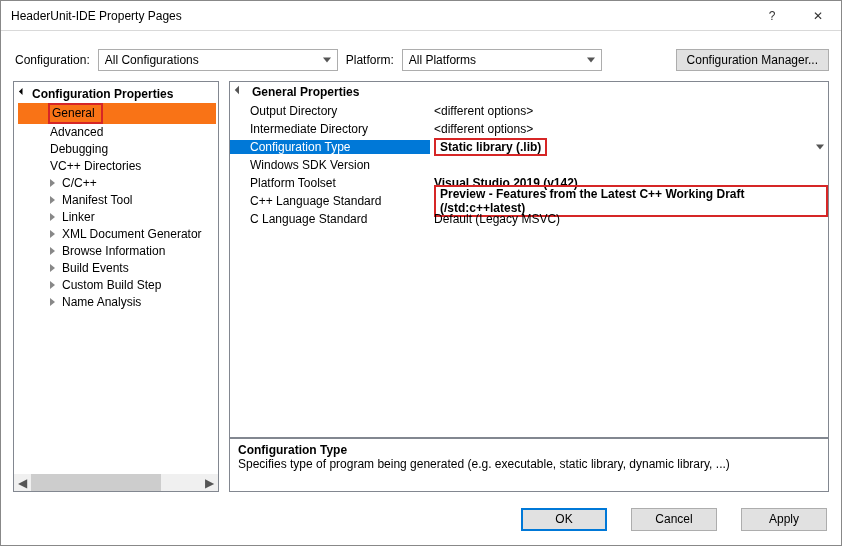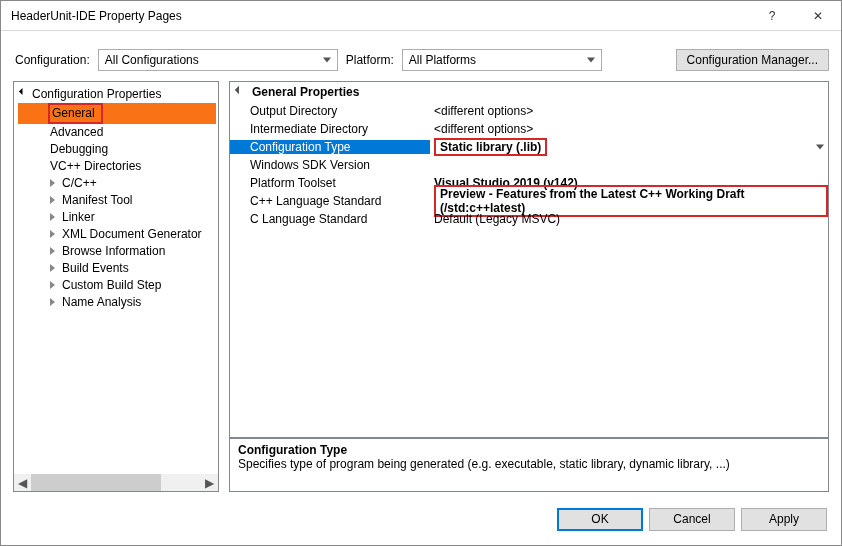--- a/index.html
+++ b/index.html
@@ -12,21 +12,21 @@
   .config-row label { white-space: nowrap; }
   .combo { position: relative; border: 1px solid #adadad; background: #fff; height: 22px; display:flex; align-items:center; padding: 0 18px 0 6px; }
   .combo::after { content:""; position:absolute; right:6px; top:50%; width:0;height:0; border-left:4px solid transparent; border-right:4px solid transparent; border-top:5px solid #555; transform:translateY(-50%);}
   .combo.cfg { flex: 0 0 240px; }
   .combo.plat { flex: 0 0 200px; }
   .btn { border:1px solid #adadad; background:#e1e1e1; height:22px; padding:0 10px; display:flex; align-items:center; }
   .body-row { flex:1; display:flex; padding: 0 12px 8px 12px; gap:10px; min-height:0; }
   .tree-pane { width: 206px; border:1px solid #828790; padding:4px 0 0 0; display:flex; flex-direction:column; }
   .tree { flex:1; overflow:hidden; padding:0 2px 0 4px; line-height:17px; }
   .tree-item { padding:0 2px 0 14px; white-space:nowrap; position:relative; cursor:default;}
-  .tree-item.root { padding-left: 14px; font-weight:normal;}
+  .tree-item.root { padding-left: 14px; font-weight:bold;}
   .tree-item .tw { position:absolute; left:2px; top:3px; width:8px; height:8px; }
   .tree-item.lvl2 { padding-left: 32px;}
   .tw.open::before { content:""; position:absolute; width:0;height:0; border-left:5px solid #000; border-top:5px solid transparent; transform: rotate(45deg); }
   .tw.closed::before { content:""; position:absolute; left:2px; width:0;height:0; border-left:5px solid #888; border-top:4px solid transparent; border-bottom:4px solid transparent; }
   .tree-item.sel { background:#f97316; }
   .redbox { border:2px solid #d62626; display:inline-block; padding:0 6px 0 2px; margin-left:-2px;}
   .hscroll { height:17px; display:flex; align-items:center; background:#f0f0f0;}
   .hscroll .arrow{ width:17px;height:17px;display:flex;align-items:center;justify-content:center;color:#555;border:0;}
   .hscroll .track{ flex:1; position:relative; height:17px;}
   .hscroll .thumb{ position:absolute; left:0; top:0; height:17px; width:130px; background:#cdcdcd;}
@@ -40,21 +40,21 @@
   .grow { display:flex; height:18px; align-items:center; }
   .gcell-l { width:200px; padding-left:20px; }
   .gcell-r { flex:1; padding-left:4px;}
   .grow.selrow .gcell-l { background:#0078d7; color:#fff; }
   .grow.selrow { position:relative;}
   .grow.selrow::after { content:""; position:absolute; right:4px; top:50%; width:0;height:0; border-left:4px solid transparent; border-right:4px solid transparent; border-top:5px solid #555; transform:translateY(-50%);}
   .redval { border:2px solid #d62626; display:inline-block; padding:0 4px; font-weight:bold;}
   .bold { font-weight:bold;}
   .desc-pane { height:54px; border:1px solid #828790; padding:4px 8px; }
   .desc-pane .dtitle { font-weight:bold; }
-  .footer { display:flex; justify-content:flex-end; gap:6px; padding:8px 14px 14px 0; }
+  .footer { display:flex; justify-content:flex-end; gap:24px; padding:8px 14px 14px 0; }
   .fbtn { width:86px; height:23px; border:1px solid #adadad; background:#e1e1e1; text-align:center; line-height:21px;}
   .fbtn.primary { border:1px solid #0078d7; box-shadow: inset 0 0 0 1px #0078d7;}
   .lvl2-withtw { padding-left: 44px; position:relative;}
   .lvl2-withtw .tw{ left:30px; top:4px;}
 </style>
 </head>
 <body>
 
 <div class="window">
   <div class="titlebar">

